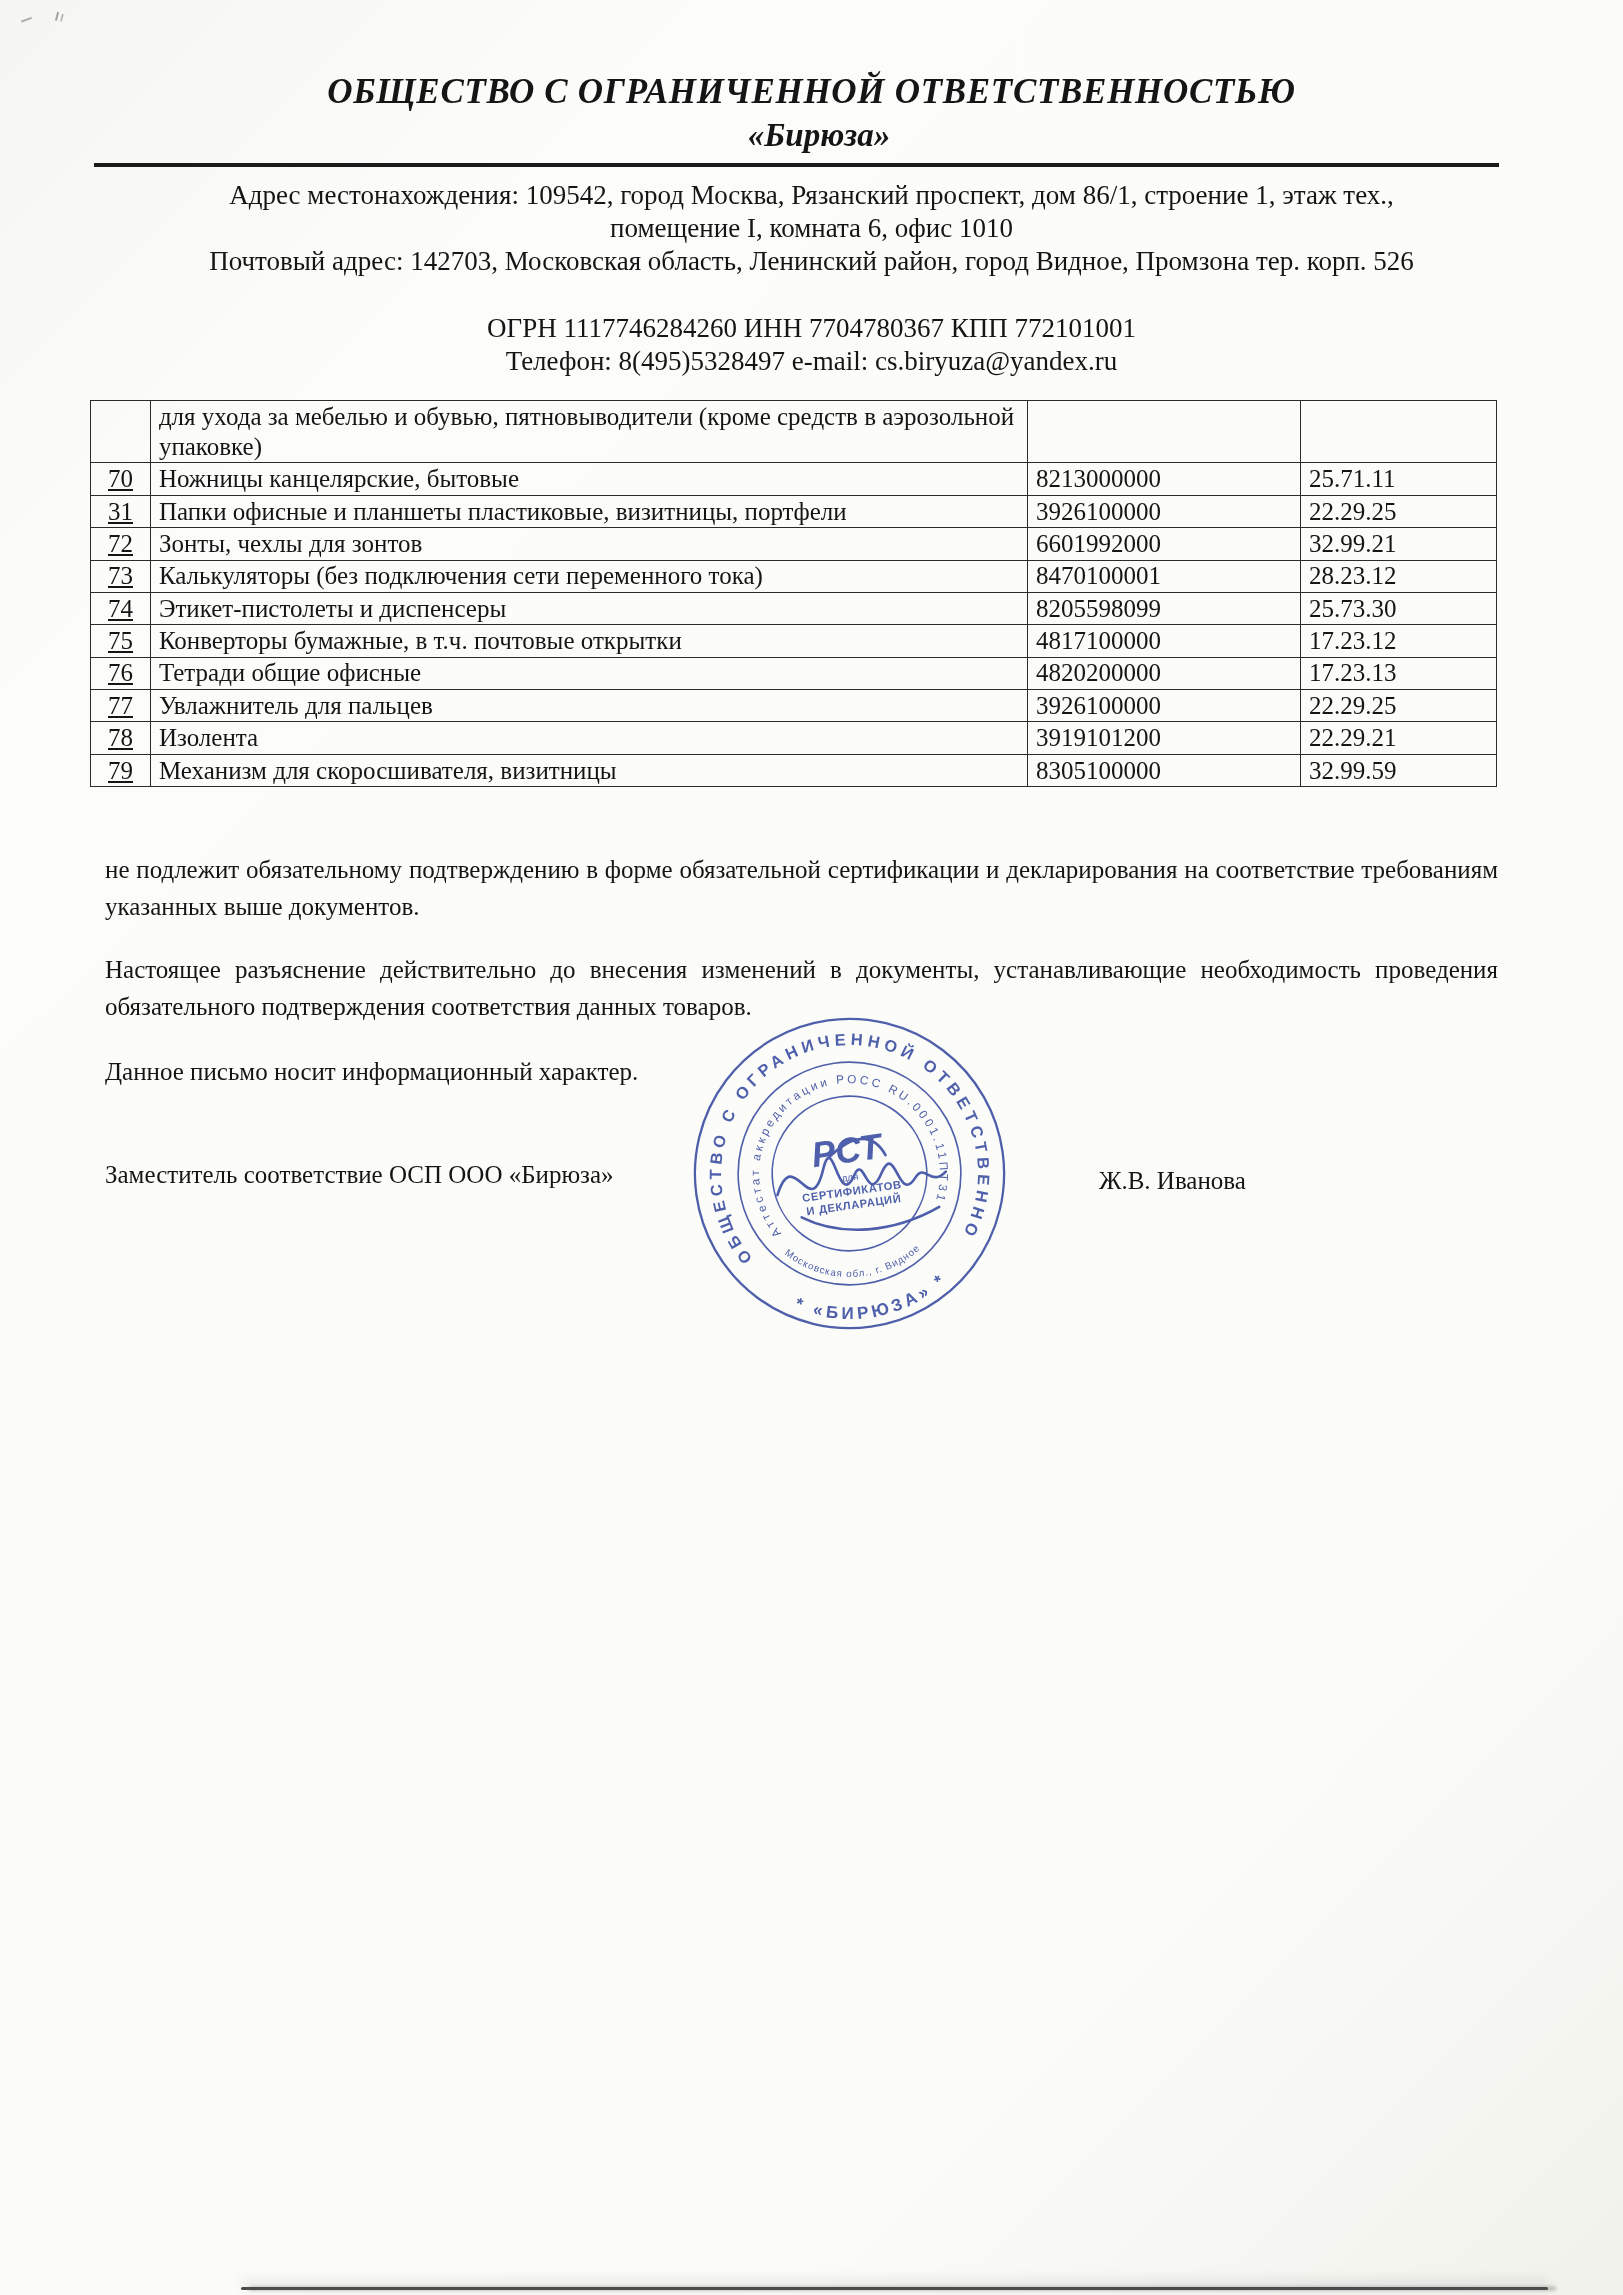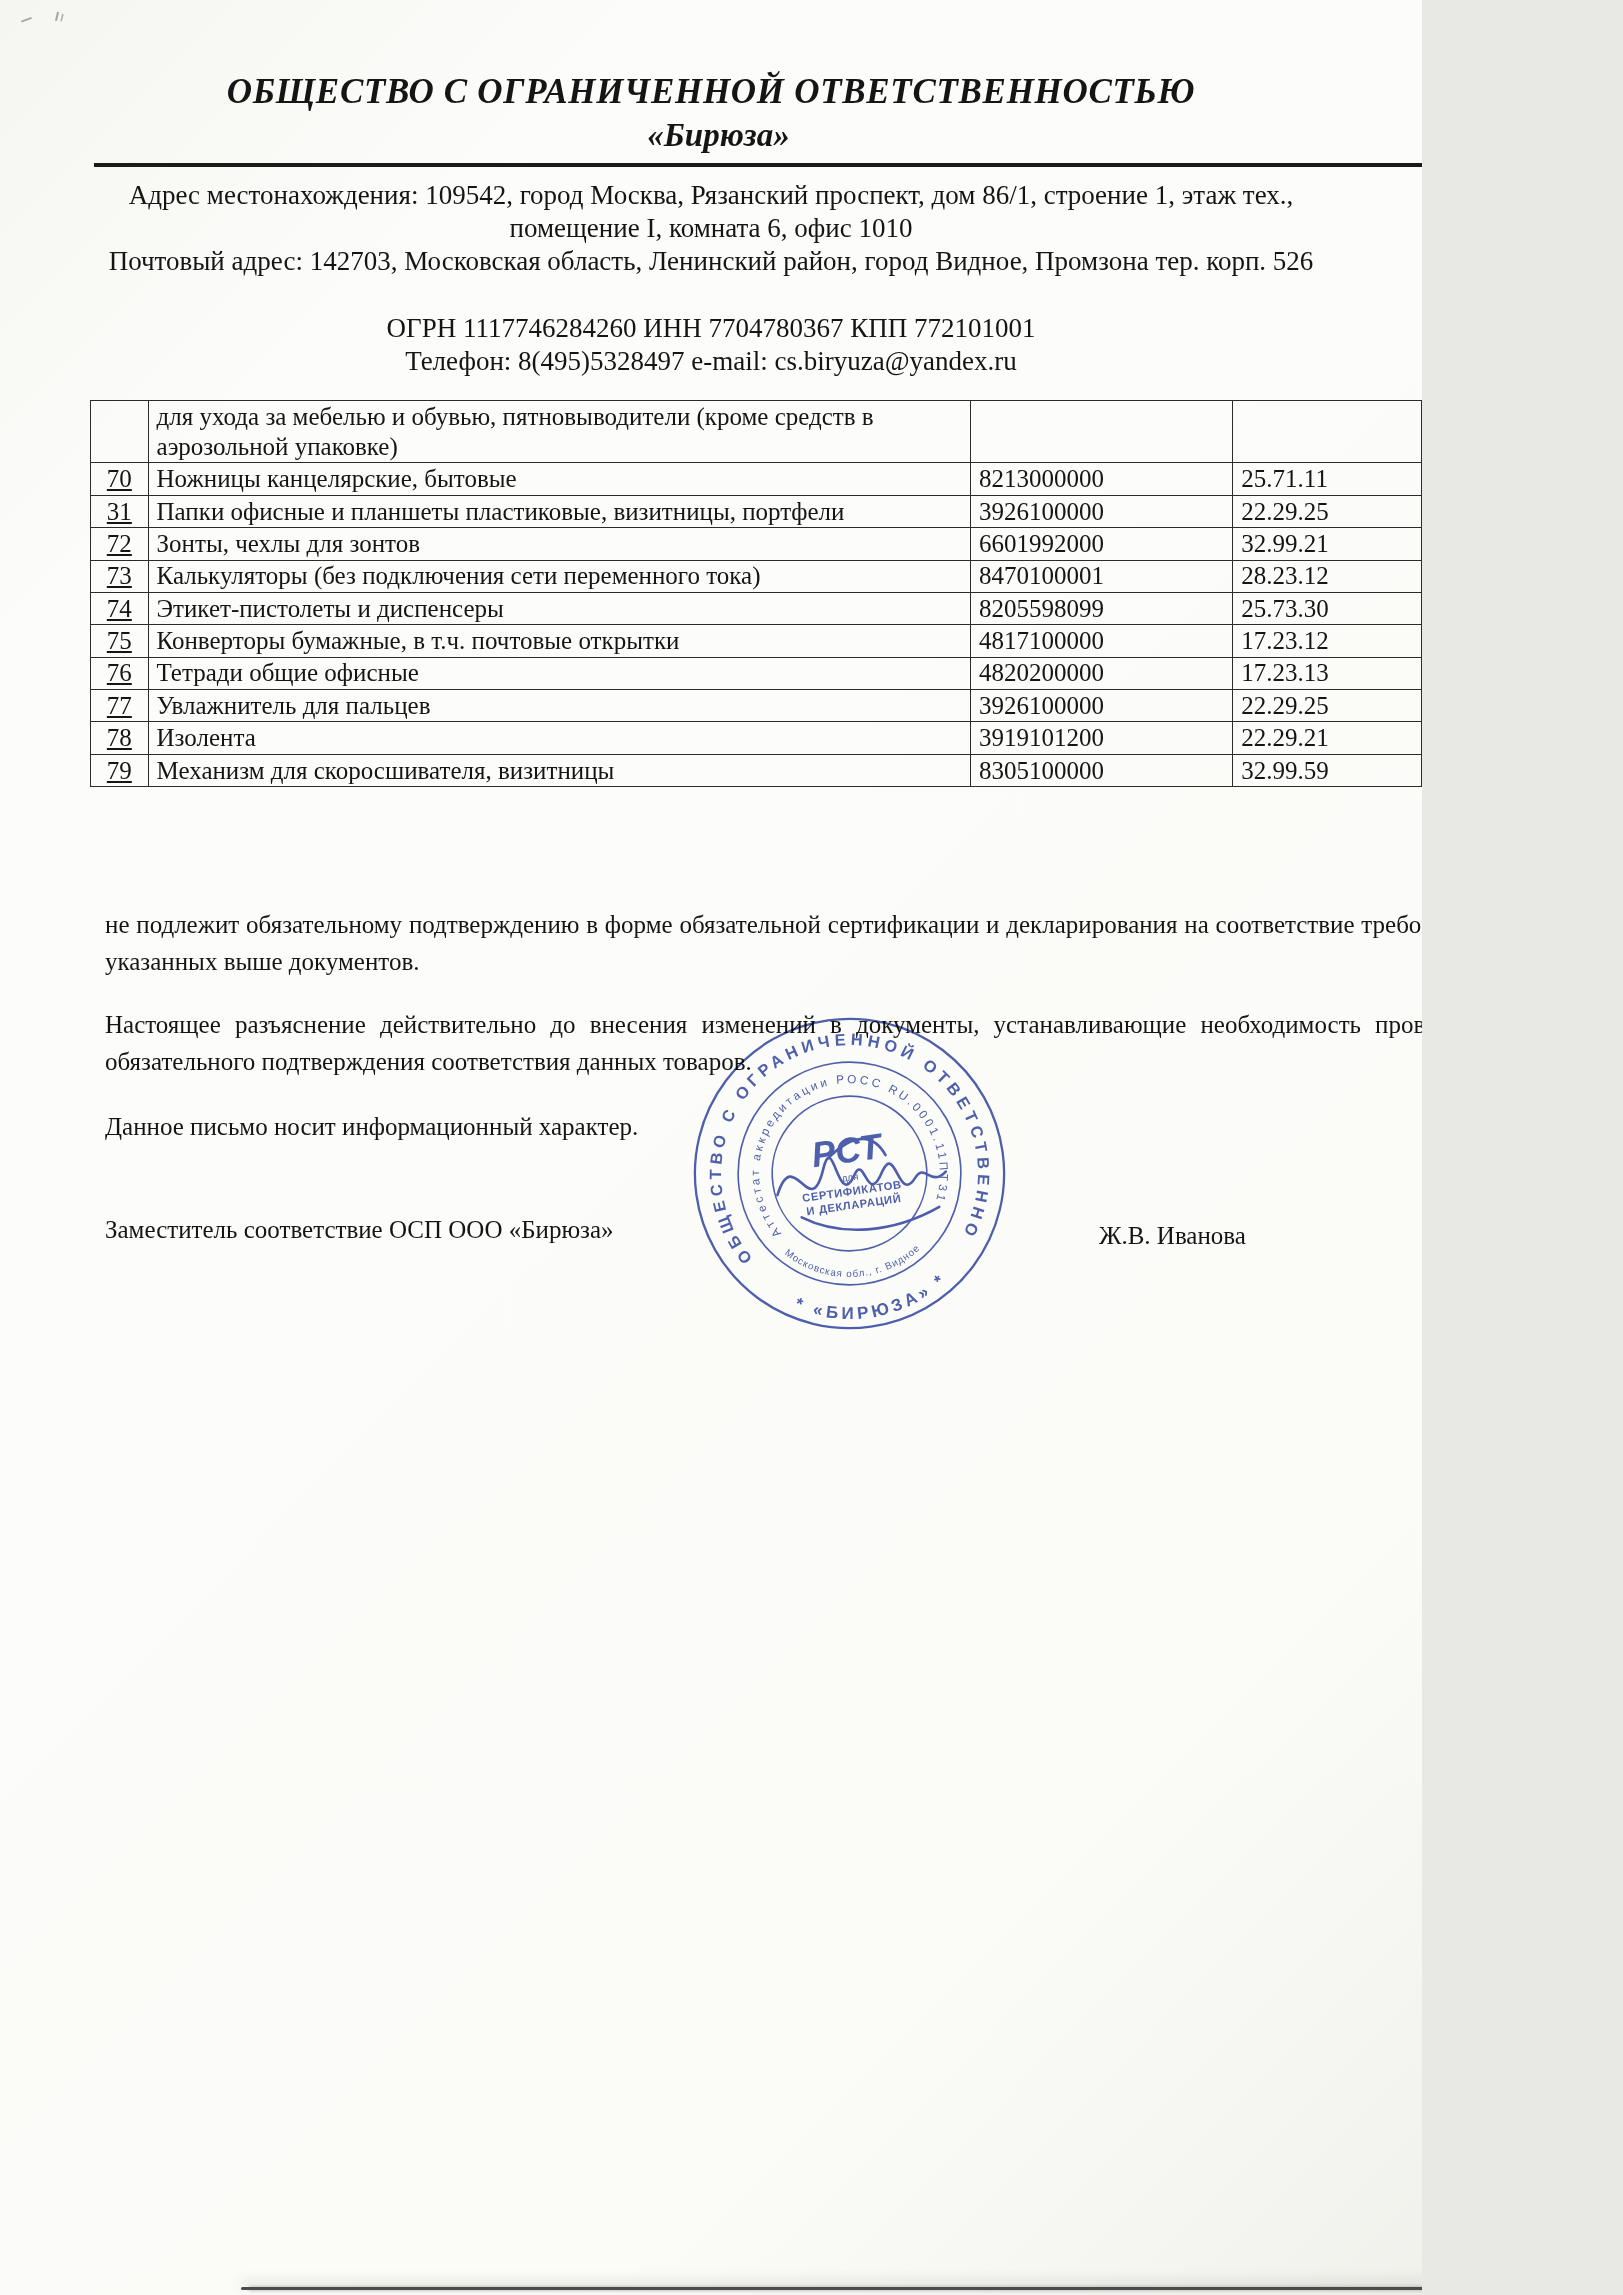--- a/index.html
+++ b/index.html
@@ -1,40 +1,40 @@
 <!DOCTYPE html>
 <html style="font-size:10.5px"><head>
 <meta charset="utf-8">
 <style>
   * { margin:0; padding:0; box-sizing:border-box; }
   html, body { width:1623px; }
   body { height:2295px; background:#e8e8e5; font-family:"Liberation Serif","DejaVu Serif",serif; }
   .page {
-    position:relative; width:1422px; height:2295px; overflow:hidden;
+    position:relative; width:1623px; height:2295px; overflow:hidden;
     background:linear-gradient(135deg,#f5f5f1 0%,#fcfcfa 18%,#fbfbf8 78%,#f1f1ec 100%);
     color:#151515;
   }
   
   .title1 { margin-top:72px; text-align:center; font-size:35px; font-weight:bold; font-style:italic; letter-spacing:0.7px; }
   .title2 { margin-top:5.2px; text-align:center; font-size:33px; font-weight:bold; font-style:italic;padding-left:15px; }
   .rule  { height:3.9px; background:#1b1b1b; width:1405px; margin:9.2px 0 0 94px; }
   .addr-block { margin-top:11.8px; }
   .addr { text-align:center; font-size:27px; line-height:33px; }
   .addr1 { max-width:1207px; margin:0 auto; }
   .reg { margin-top:34px; }
   
   table { border-collapse:collapse; table-layout:fixed; margin:22px 0 0 90px; }
   td { border:1.3px solid #2b2b2b; font-size:25px; line-height:30px; padding:0.7px 7.9px; vertical-align:top; }
   .c-num  { width:60px;  text-align:center; padding:0.7px 2.6px;text-decoration:underline; }
   .c-name { width:877px; }
   .c-code { width:273px; }
   .c-okpd { width:196px; }
   
   .para { font-size:25px; line-height:37px; margin-left:105px; width:1393px; text-align:justify; }
-  .p1 { margin-top:119px; }
+  .p1 { margin-top:64px; }
   .p2 { margin-top:26px; }
   .p3 { margin-top:27.5px; text-align:left; }
   .sig-row { position:relative; margin:71px 0 0 105px; width:1393px; height:37px; font-size:25px; }
   .sig-name { position:absolute; left:994px; top:6px; }
   
   .stamp { position:absolute; left:689px; top:1013px; width:321px; height:321px;
            mix-blend-mode:multiply; opacity:0.9; filter:blur(0.3px); }
   .stamp text { font-family:"Liberation Sans","DejaVu Sans",sans-serif; fill:#3c4fa6; }
   .stamp .ring { fill:none; stroke:#3c4fa6; }
   .t-outer { font-size:25px; letter-spacing:7px; font-weight:bold; }

